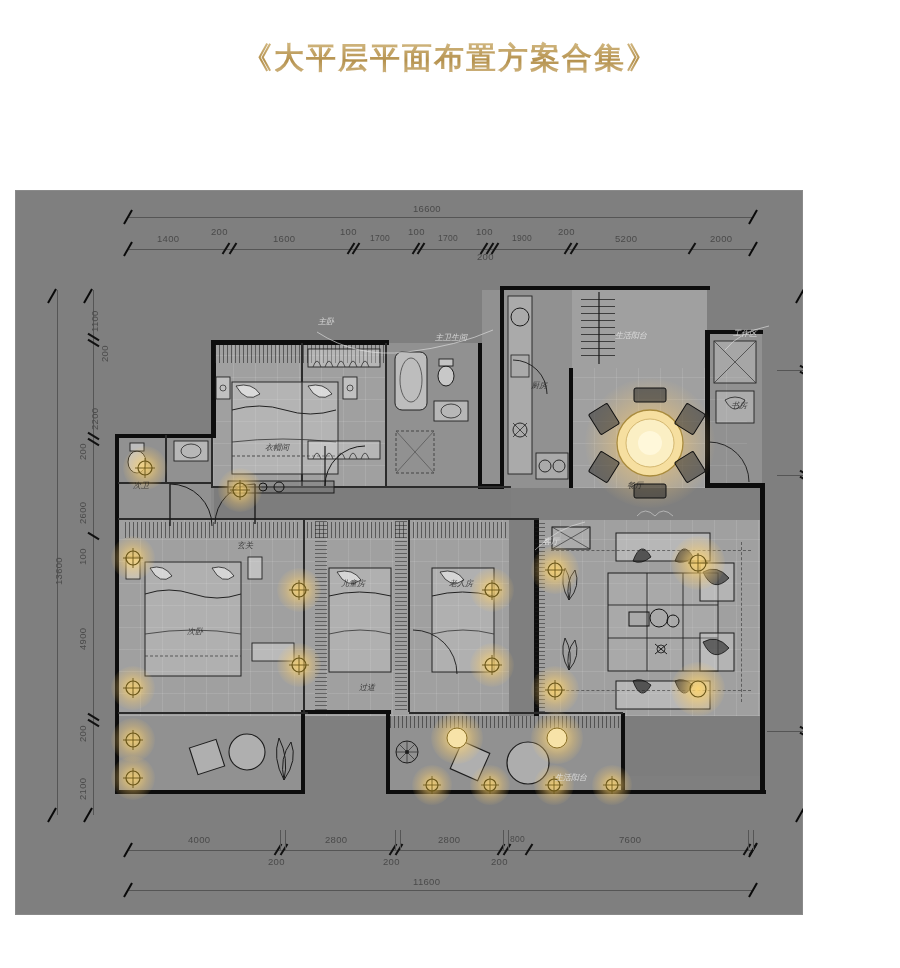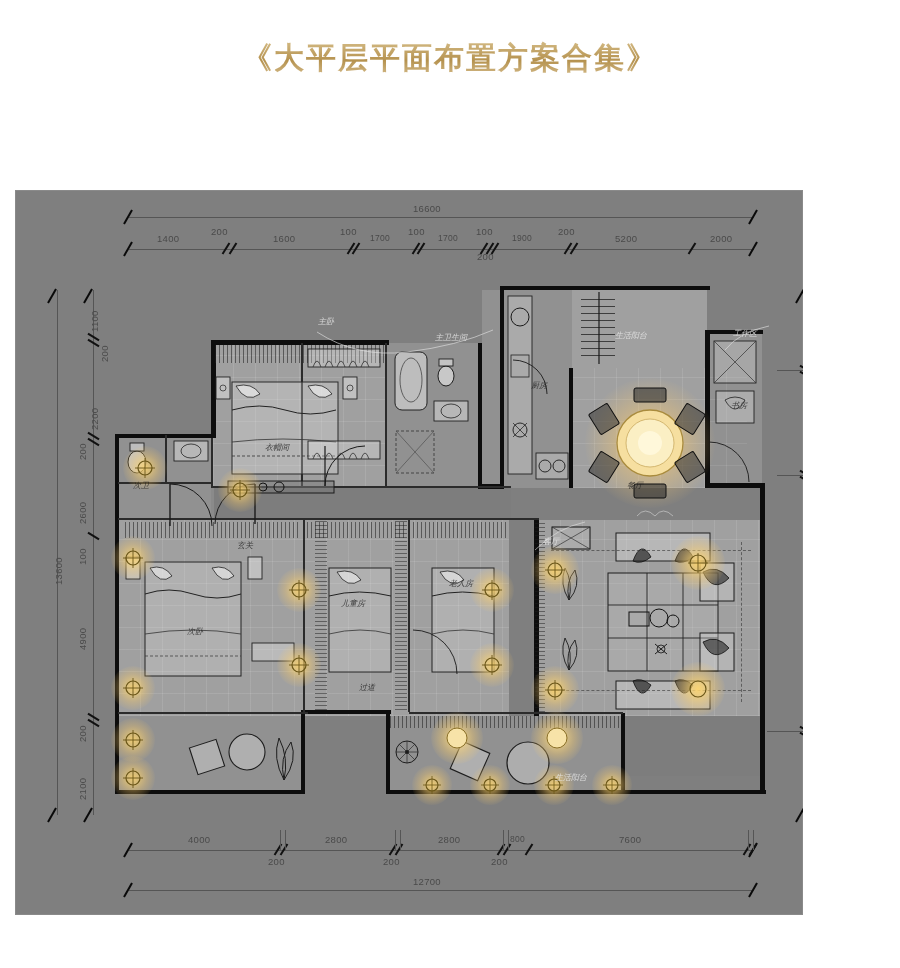--- a/index.html
+++ b/index.html
@@ -196,21 +196,21 @@
   <div class="dimtxt" style="left:310px;top:644px;">2800</div>
   <div class="dimtxt" style="left:368px;top:666px;">200</div>
   <div class="dimtxt" style="left:423px;top:644px;">2800</div>
   <div class="dimtxt" style="left:476px;top:666px;">200</div>
   <div class="dimtxt" style="left:495px;top:644px;font-size:8.5px;">800</div>
   <div class="dimtxt" style="left:604px;top:644px;">7600</div>
 
   <div class="dimline dh" style="left:114px;top:700px;width:625px;"></div>
   <div class="endcap" style="left:112px;top:692px;"></div>
   <div class="endcap" style="left:737px;top:692px;"></div>
-  <div class="dimtxt" style="left:398px;top:686px;">12700</div>
+  <div class="dimtxt" style="left:398px;top:686px;">11600</div>
 
   <div class="room-lite" style="left:196px;top:153px;width:175px;height:145px;"></div>
   <div class="grid-f" style="left:196px;top:153px;width:175px;height:145px;"></div>
   <div class="room" style="left:371px;top:153px;width:96px;height:145px;"></div>
 
   <div class="room" style="left:103px;top:245px;width:96px;height:85px;"></div>
   <div class="room-lite" style="left:103px;top:330px;width:186px;height:196px;"></div>
   <div class="grid-f" style="left:103px;top:330px;width:186px;height:196px;"></div>
 
   <div class="room-lite" style="left:289px;top:330px;width:105px;height:196px;"></div>
@@ -805,18 +805,18 @@
   <div class="note-dk" style="left:250px;top:252px;">衣帽间</div>
   <div class="note-dk" style="left:118px;top:290px;">次卫</div>
   <div class="note-dk" style="left:516px;top:190px;">厨房</div>
   <div class="note" style="left:600px;top:140px;">生活阳台</div>
   <div class="note" style="left:718px;top:138px;">工作区</div>
   <div class="note-dk" style="left:716px;top:210px;">书房</div>
   <div class="note-dk" style="left:612px;top:290px;">餐厅</div>
   <div class="note" style="left:528px;top:326px;margin-top:20px;">客厅</div>
   <div class="note-dk" style="left:222px;top:350px;">玄关</div>
   <div class="note-dk" style="left:172px;top:436px;">次卧</div>
-  <div class="note-dk" style="left:326px;top:408px;">儿童房</div>
+  <div class="note-dk" style="left:326px;top:388px;">儿童房</div>
   <div class="note-dk" style="left:434px;top:388px;">老人房</div>
   <div class="note-dk" style="left:344px;top:492px;">过道</div>
   <div class="note" style="left:540px;top:582px;">生活阳台</div>
 
 </div>
 
 </body></html>

